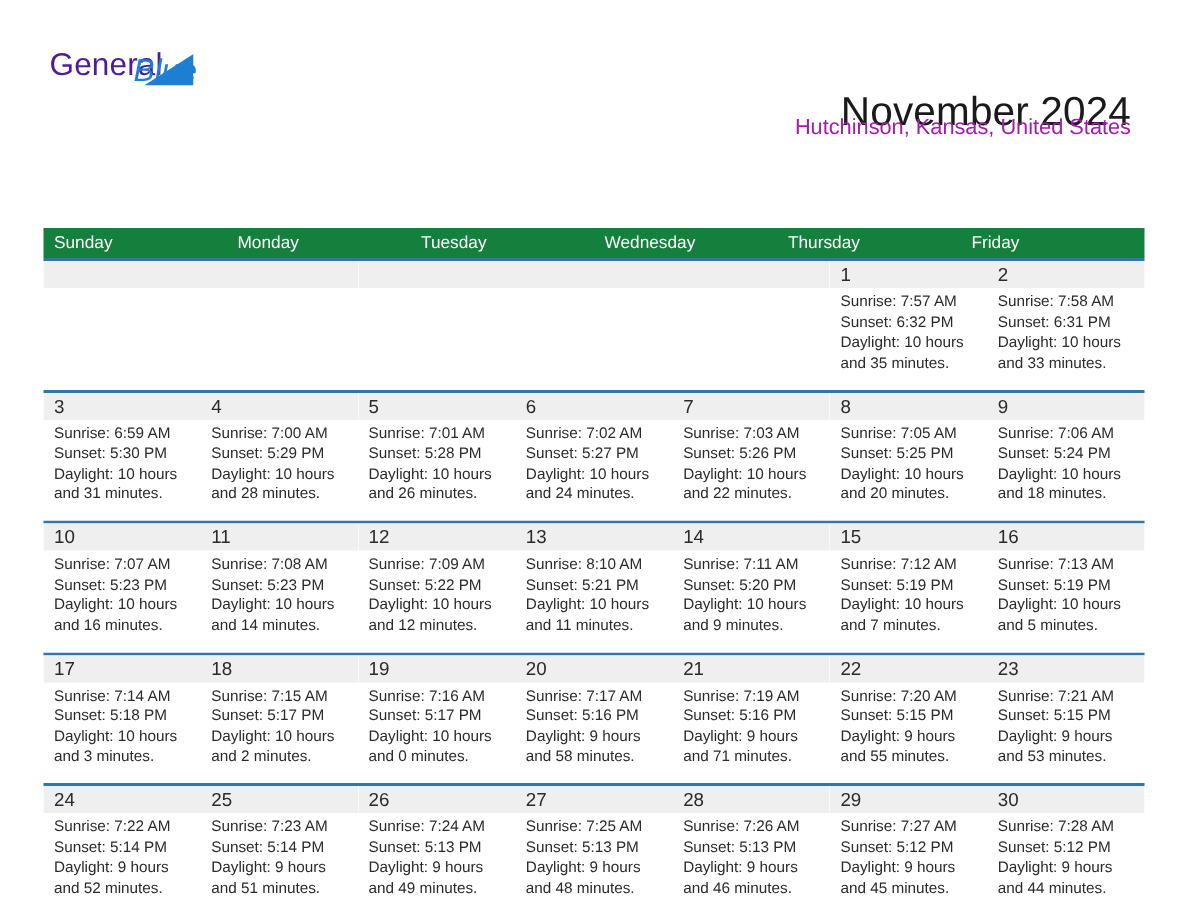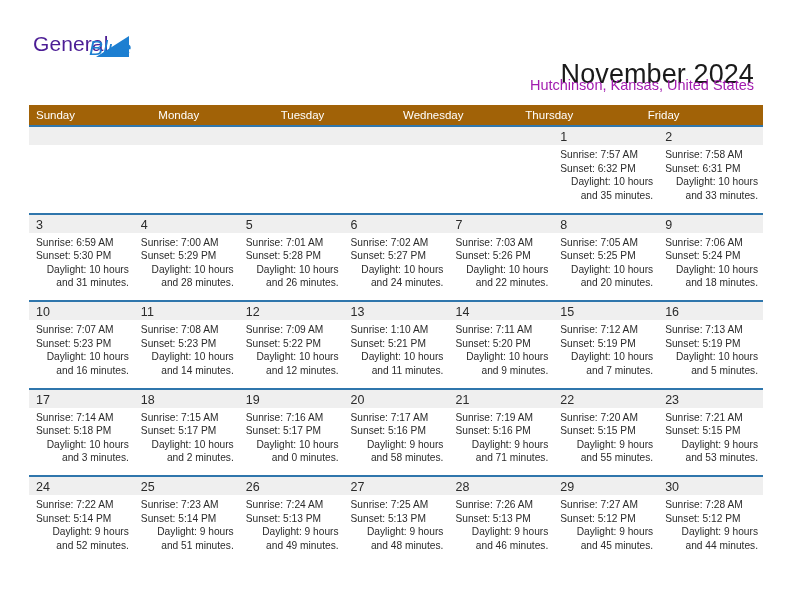--- a/index.html
+++ b/index.html
@@ -89,22 +89,23 @@
   .calendar {
     position: absolute;
     left: 29px;
     top: 105px;
     width: 734px;
   }
 
   .dow-row {
     display: flex;
     width: 100%;
-    background: #a16207;
+    background: #15803d;
     height: 20px;
+    margin-top: 47px;
   }
   .dow {
     flex: 1 1 0;
     color: #ffffff;
     font-size: 11.5px;
     line-height: 20px;
     padding-left: 7px;
     white-space: nowrap;
     overflow: hidden;
   }
@@ -138,21 +139,21 @@
 
   .day-body {
     padding: 3px 5px 0 7px;
   }
   .day-body div {
     font-size: 10.2px;
     line-height: 13.6px;
     color: #2b2b2b;
     white-space: nowrap;
   }
-  .daylight-line { white-space: normal !important; text-align: right; }
+  .daylight-line { white-space: normal !important; }
   .day.empty .daynum-strip { background: #efefef; }
 </style>
 </head>
 <body>
 
 <div class="page">
 
   <div class="header">
 
     <div class="logo">
@@ -291,21 +292,21 @@
             <div class="daynum-strip"><span class="daynum">12</span></div>
             <div class="day-body">
               <div>Sunrise: 7:09 AM</div>
               <div>Sunset: 5:22 PM</div>
               <div class="daylight-line">Daylight: 10 hours and 12 minutes.</div>
             </div>
           </div>
           <div class="day">
             <div class="daynum-strip"><span class="daynum">13</span></div>
             <div class="day-body">
-              <div>Sunrise: 1:10 AM</div>
+              <div>Sunrise: 8:10 AM</div>
               <div>Sunset: 5:21 PM</div>
               <div class="daylight-line">Daylight: 10 hours and 11 minutes.</div>
             </div>
           </div>
           <div class="day">
             <div class="daynum-strip"><span class="daynum">14</span></div>
             <div class="day-body">
               <div>Sunrise: 7:11 AM</div>
               <div>Sunset: 5:20 PM</div>
               <div class="daylight-line">Daylight: 10 hours and 9 minutes.</div>

